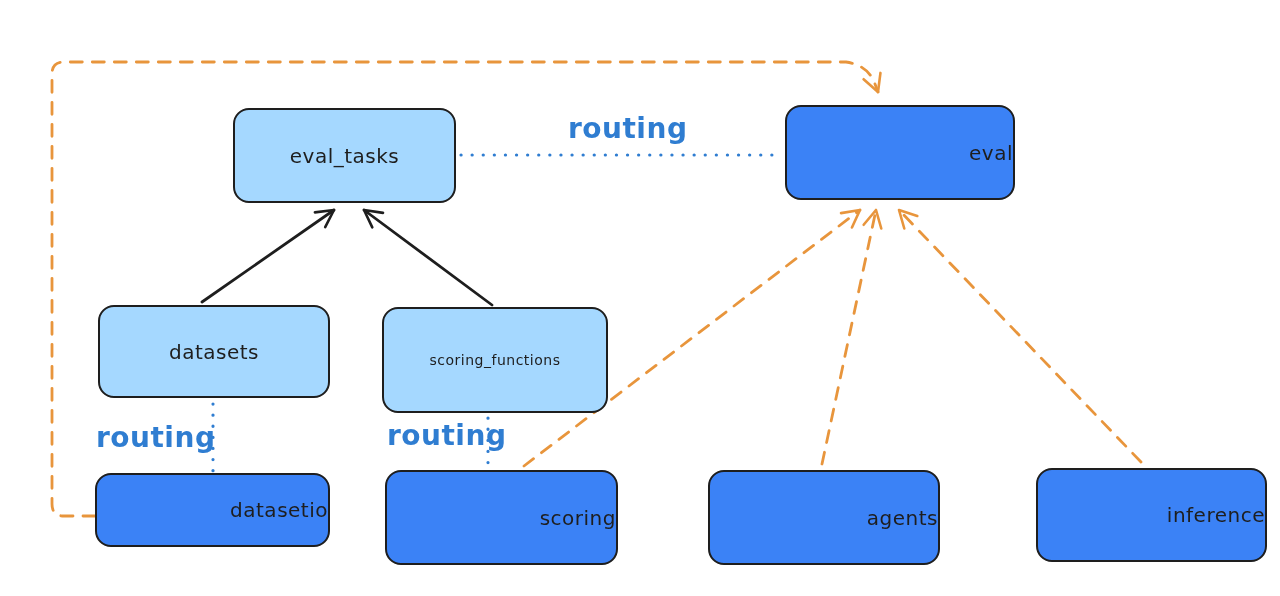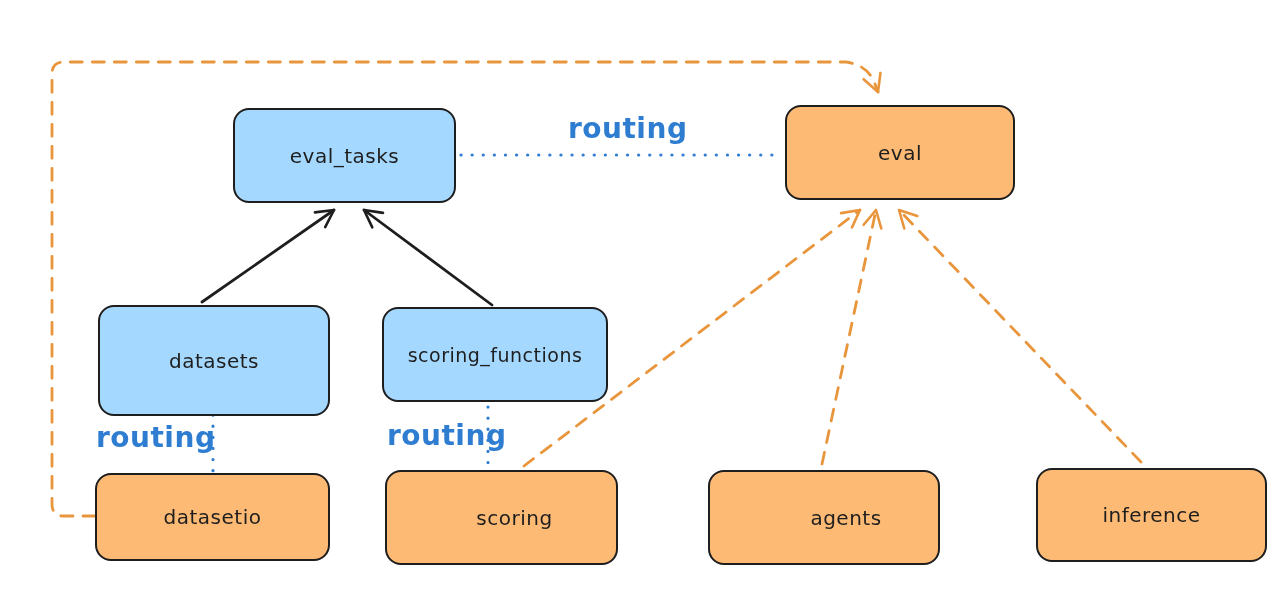--- a/index.html
+++ b/index.html
@@ -15,27 +15,27 @@
     position: absolute;
     display: flex; align-items: center; justify-content: center;
     border: 2.5px solid #1e1e1e;
     border-radius: 16px;
     font-size: 20px;
     color: #1e1e1e;
     letter-spacing: 0.5px;
     box-sizing: border-box;
   }
   .node-blue  { background: #a5d8ff; }
-  .node-green { background: #fdba74; }
+  .node-green { background: #3b82f6; justify-content: flex-end; }
 
   .node-eval-tasks        { left: 233px; top: 108px; width: 223px; height: 95px; }
   .node-eval              { left: 785px; top: 105px; width: 230px; height: 95px; }
-  .node-datasets          { left: 98px;  top: 305px; width: 232px; height: 111px; }
-  .node-scoring-functions { left: 382px; top: 307px; width: 226px; height: 95px; font-size: 19px; }
-  .node-datasetio         { left: 95px;  top: 473px; width: 235px; height: 88px; }
+  .node-datasets          { left: 98px;  top: 305px; width: 232px; height: 93px; }
+  .node-scoring-functions { left: 382px; top: 307px; width: 226px; height: 106px; font-size: 14px; }
+  .node-datasetio         { left: 95px;  top: 473px; width: 235px; height: 74px; }
   .node-scoring           { left: 385px; top: 470px; width: 233px; height: 95px; padding-left: 26px; }
   .node-agents            { left: 708px; top: 470px; width: 232px; height: 95px; padding-left: 44px; }
   .node-inference         { left: 1036px; top: 468px; width: 231px; height: 94px; }
 
   .edge-label {
     position: absolute;
     width: 100px;
     text-align: center;
     font-size: 28px;
     font-weight: 600;

